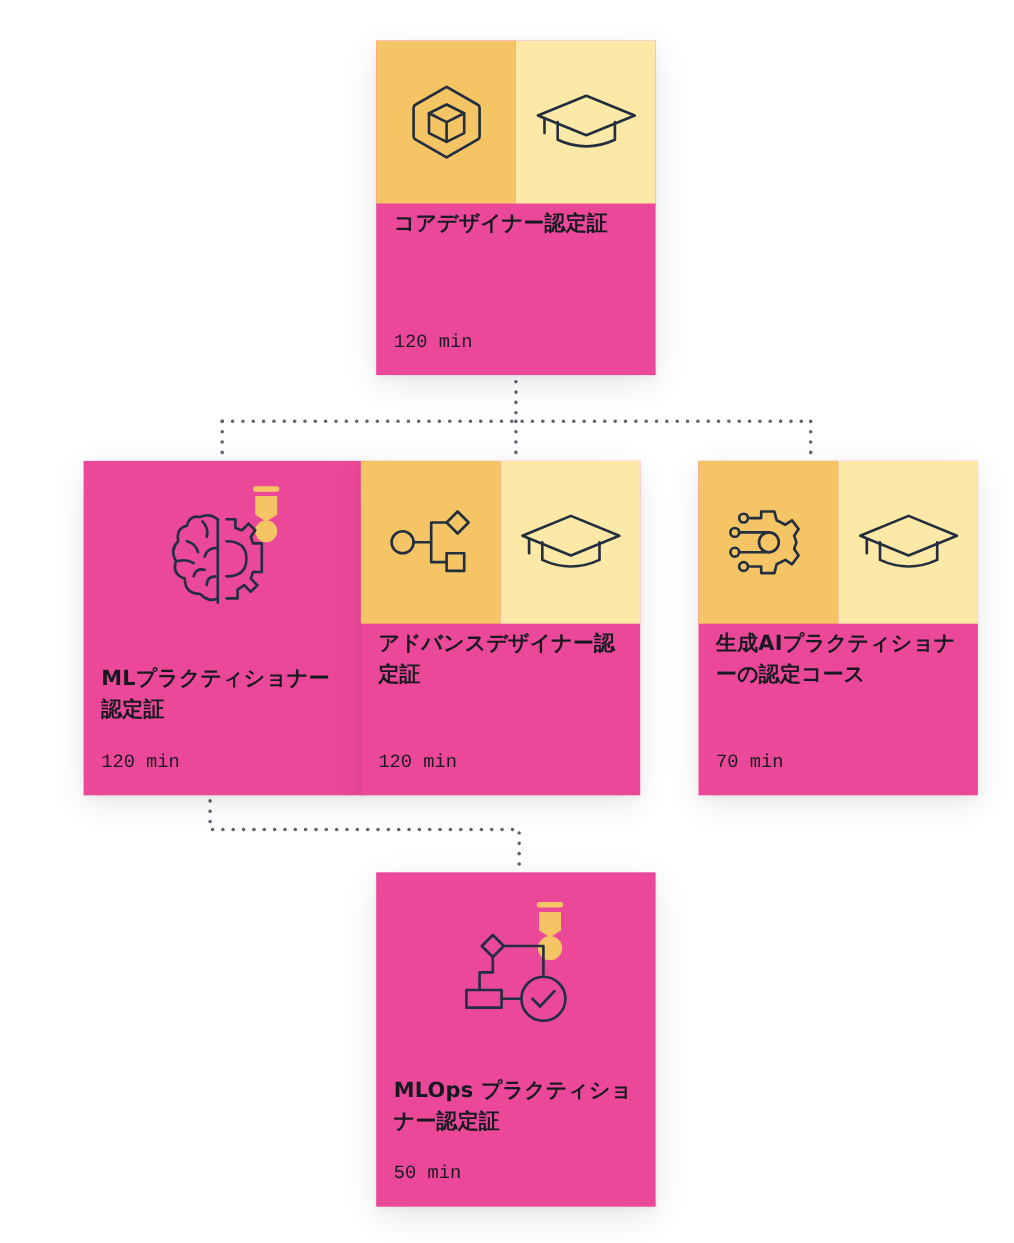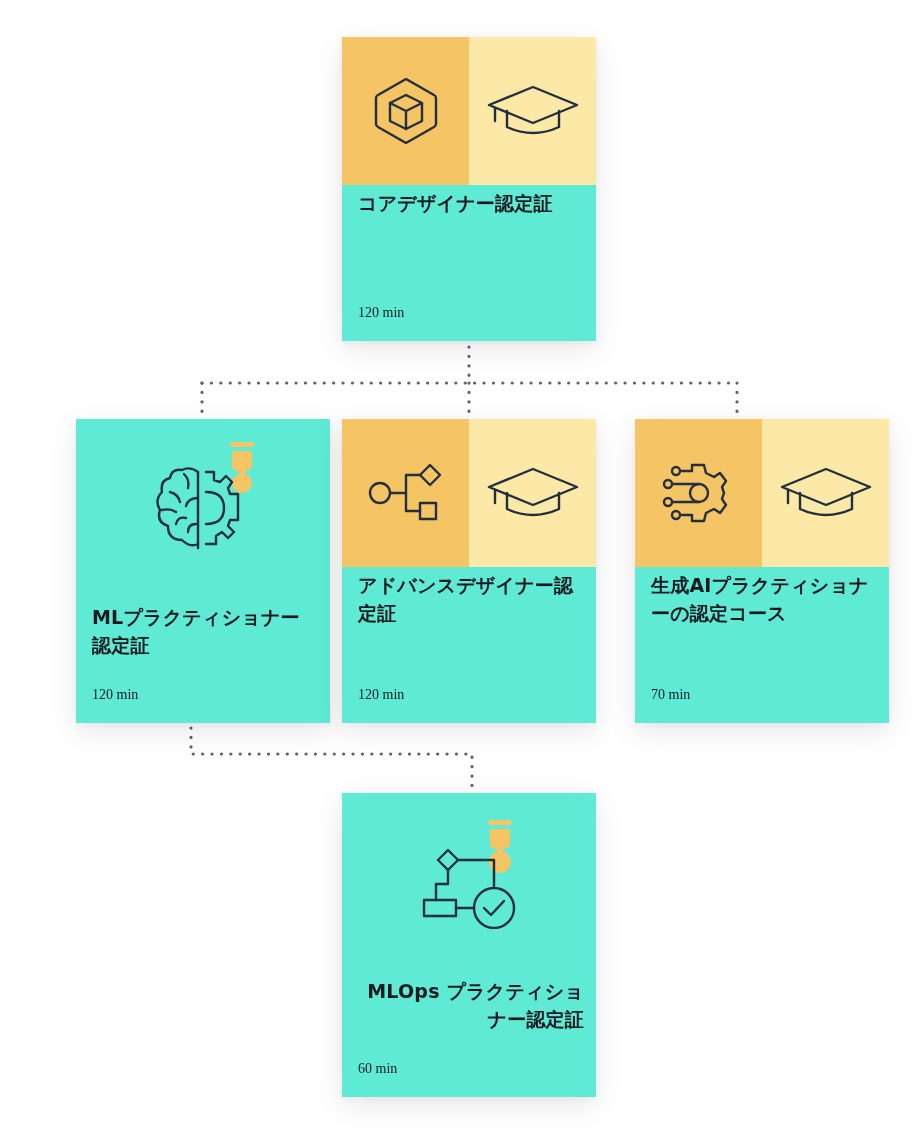--- a/index.html
+++ b/index.html
@@ -12,21 +12,21 @@
       height: 1130px;
       position: relative;
       overflow: hidden;
       font-family: "DejaVu Sans", "Liberation Sans", sans-serif;
       color: #16191f;
     }
     .card {
       position: absolute;
       width: 254px;
       height: 304px;
-      background: #5eead4;
+      background: #ec4899;
       box-shadow: 0 8px 28px rgba(0,0,0,0.10), 0 2px 6px rgba(0,0,0,0.04);
       cursor: pointer;
       box-sizing: border-box;
     }
     .card .header {
       position: absolute;
       left: 0; top: 0;
       width: 254px;
       height: 148px;
       display: flex;
@@ -58,23 +58,23 @@
       line-height: 28px;
       letter-spacing: 0.2px;
       color: #16191f;
     }
     .card .title.with-header { top: 152px; }
     .card .title.no-header { top: 184px; }
     .card .duration {
       position: absolute;
       left: 16px;
       bottom: 20px;
-      font-size: 14px;
+      font-size: 17px;
       color: #16191f;
-      font-family: Liberation Serif, serif;
+      font-family: Liberation Mono, monospace;
     }
     svg.connectors {
       position: absolute;
       left: 0; top: 0;
       width: 922px;
       height: 1130px;
       pointer-events: none;
     }
     svg .ic { fill: none; stroke: #232f3e; stroke-width: 2.4; stroke-linejoin: round; stroke-linecap: round; }
     svg .medal { fill: #f5c565; stroke: none; }
@@ -136,21 +136,21 @@
       <path class="ic" d="M50 62 Q40 62 38 70"></path>
 
       <path class="ic" d="M58 36 L66 36 L66 44 L72 46 L78 40 L84 46 L80 52 L82 58 L90 58 L90 84 L82 84 L80 90 L86 96 L80 102 L74 96 L68 100 L68 108 L58 108"></path>
       <path class="ic" d="M58 56 Q76 56 76 72 Q76 88 58 88"></path>
     </svg>
   </div>
   <div class="title no-header">MLプラクティショナー認定証</div>
   <div class="duration">120 min</div>
 </div>
 
-<div class="card" style="left:342px; top:419px;">
+<div class="card" style="left:328px; top:419px;">
   <div class="header">
     <div class="half dark">
       <svg width="80" height="64" viewBox="0 0 80 64">
         <circle class="ic" cx="14" cy="32" r="10"></circle>
         <path class="ic" d="M24 32 L40 32 M40 14 L40 50 M40 14 L54 14 M40 50 L54 50"></path>
         <path class="ic" d="M54 14 L64 4 L74 14 L64 24 Z"></path>
         <rect class="ic" x="54" y="42" width="16" height="16"></rect>
       </svg>
     </div>
     <div class="half light">
@@ -183,32 +183,32 @@
         <path class="ic" d="M4 24 L48 6 L92 24 L48 42 Z"></path>
         <path class="ic" d="M10 27 L10 40"></path>
         <path class="ic" d="M22 30 L22 46 Q48 58 74 46 L74 30"></path>
       </svg>
     </div>
   </div>
   <div class="title with-header">生成AIプラクティショナーの認定コース</div>
   <div class="duration">70 min</div>
 </div>
 
-<div class="card" style="left:342px; top:793px;text-align:right;">
+<div class="card" style="left:342px; top:793px;">
   <div class="badge-area">
     <svg width="110" height="115" viewBox="0 0 110 115" style="margin-top:8px;">
 
       <rect class="medal" x="74" y="6" width="24" height="5" rx="2.5"></rect>
       <path class="medal" d="M76 15 L96 15 L96 32 L86 38 L76 32 Z"></path>
       <circle class="medal" cx="86" cy="48" r="11"></circle>
 
       <path class="ic" d="M34 36 L44 46 L34 56 L24 46 Z"></path>
       <path class="ic" d="M44 46 L80 46 L80 72"></path>
       <path class="ic" d="M34 56 L34 70 L22 70 L22 86"></path>
       <rect class="ic" x="10" y="86" width="32" height="16"></rect>
       <path class="ic" d="M42 94 L60 94"></path>
       <circle class="ic" cx="80" cy="94" r="20"></circle>
       <path class="ic" d="M70 94 L77 101 L90 87"></path>
     </svg>
   </div>
   <div class="title no-header">MLOps プラクティショナー認定証</div>
-  <div class="duration">60 min</div>
+  <div class="duration">50 min</div>
 </div>
 
 </body></html>

